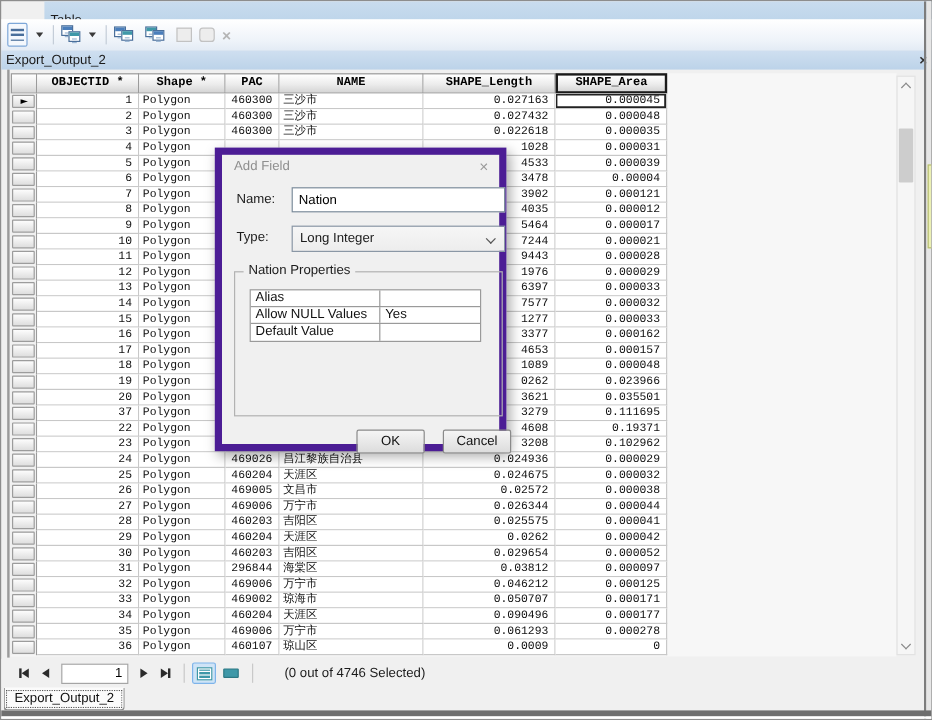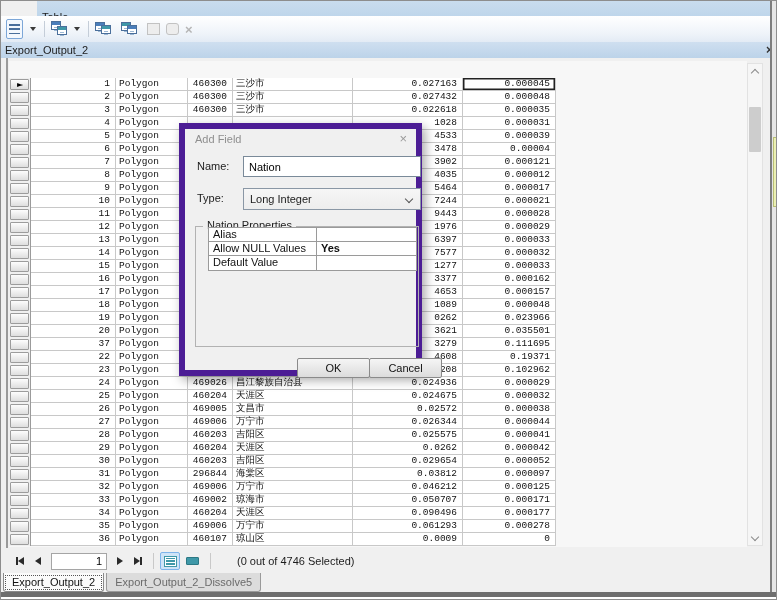--- a/index.html
+++ b/index.html
@@ -105,26 +105,26 @@
   .dlg-title { position:absolute; left:10px; top:4px; font-size:11px; color:#8f8f8f; }
   .dlg-close { position:absolute; right:9px; top:2px; font-size:13px; color:#9a9a9a; }
   .dlg-label { position:absolute; left:12px; font-size:11px; color:#1c1c1c; }
   .dlg-input { position:absolute; left:58px; top:27px; width:178px; height:21px; background:#fff;
     border:1px solid #7a8a99; font-size:11px; padding-left:5px; font-family:"Liberation Sans", sans-serif; }
   .dlg-combo { position:absolute; left:58px; top:59px; width:178px; height:22px;
     background:linear-gradient(180deg,#f6f6f6,#ededed); border:1px solid #8a97a5; display:flex; align-items:center; padding-left:6px; font-size:11px; color:#1c1c1c; }
   .combo-chev { position:absolute; right:8px; top:7px; width:6px; height:6px; border-right:1.5px solid #555; border-bottom:1.5px solid #555; transform:rotate(45deg); }
   .groupbox { position:absolute; left:10px; top:97px; width:224px; height:121px; border:1px solid #b2b2b2; }
   .group-label { position:absolute; left:7px; top:-8px; background:#f0f0f0; padding:0 4px; font-size:11px; color:#1c1c1c; }
-  .props { position:absolute; left:12px; top:0; width:209px; border:1px solid #9a9a9a; background:#fff; }
+  .props { position:absolute; left:12px; top:14px; width:193px; border:1px solid #9a9a9a; background:#fff; }
   .prow { display:flex; height:14px; border-bottom:1px solid #9a9a9a; }
   .prow:last-child { border-bottom:none; }
   .pkey { width:107px; font-size:11px; padding-left:4px; line-height:13px; color:#111; }
-  .pval { flex:1; border-left:1px solid #9a9a9a; font-size:11px; padding-left:4px; line-height:13px; color:#111;font-weight:bold; }
-  .dlg-btn { position:absolute; top:229px; width:73px; height:20px; background:linear-gradient(180deg,#f5f5f5,#dcdcdc);
+  .pval { flex:1; border-left:1px solid #9a9a9a; font-size:11px; padding-left:4px; line-height:13px; color:#111; }
+  .dlg-btn { position:absolute; top:229px; width:57px; height:20px; background:linear-gradient(180deg,#f5f5f5,#dcdcdc);
     border:1px solid #8a8a8a; border-radius:2px; font-size:11px; display:flex; align-items:center; justify-content:center; color:#111; }
   .ok { left:112px; } .cancel { left:184px; }
 </style>
 </head>
 <body>
 
 <div id="root">
 
   <div class="title-bar">
     <span class="title-text">Table</span>
@@ -176,20 +176,29 @@
       <span class="gray-x">×</span>
     </span>
   </div>
 
   <div class="subheader">
     <span class="sh-title">Export_Output_2</span>
     <span class="sh-close">×</span>
   </div>
 
   <div class="table-wrap">
+    <div class="thead">
+      <div class="hcell first c0"></div>
+      <div class="hcell c1">OBJECTID *</div>
+      <div class="hcell c2">Shape *</div>
+      <div class="hcell c3">PAC</div>
+      <div class="hcell c4">NAME</div>
+      <div class="hcell c5">SHAPE_Length</div>
+      <div class="hcell c6 cursel">SHAPE_Area</div>
+    </div>
     <div class="tbody">
         <div class="trow">
           <div class="cell selc c0">
             <div class="selbox">
               <span class="cur-arrow">►</span>
             </div>
           </div>
           <div class="cell r c1">1</div>
           <div class="cell l c2">Polygon</div>
           <div class="cell r c3">460300</div>
@@ -626,21 +635,20 @@
     </span>
     <span class="view-btn">
       <span class="vt-sel"></span>
     </span>
     <span class="nav-sep"></span>
     <span class="status-text">(0 out of 4746 Selected)</span>
   </div>
 
   <div class="tabsbar">
     <span class="btab active">Export_Output_2</span>
-    <span class="btab inactive">Export_Output_2_Dissolve5</span>
   </div>
   <div class="bottom-strip"></div>
   <div class="bottom-white"></div>
 
   <div class="dialog">
     <span class="dlg-title">Add Field</span>
     <span class="dlg-close">×</span>
     <span class="dlg-label" style="top:31px;">Name:</span>
     <input class="dlg-input" value="Nation" style="">
     <span class="dlg-label" style="top:63px;">Type:</span>

